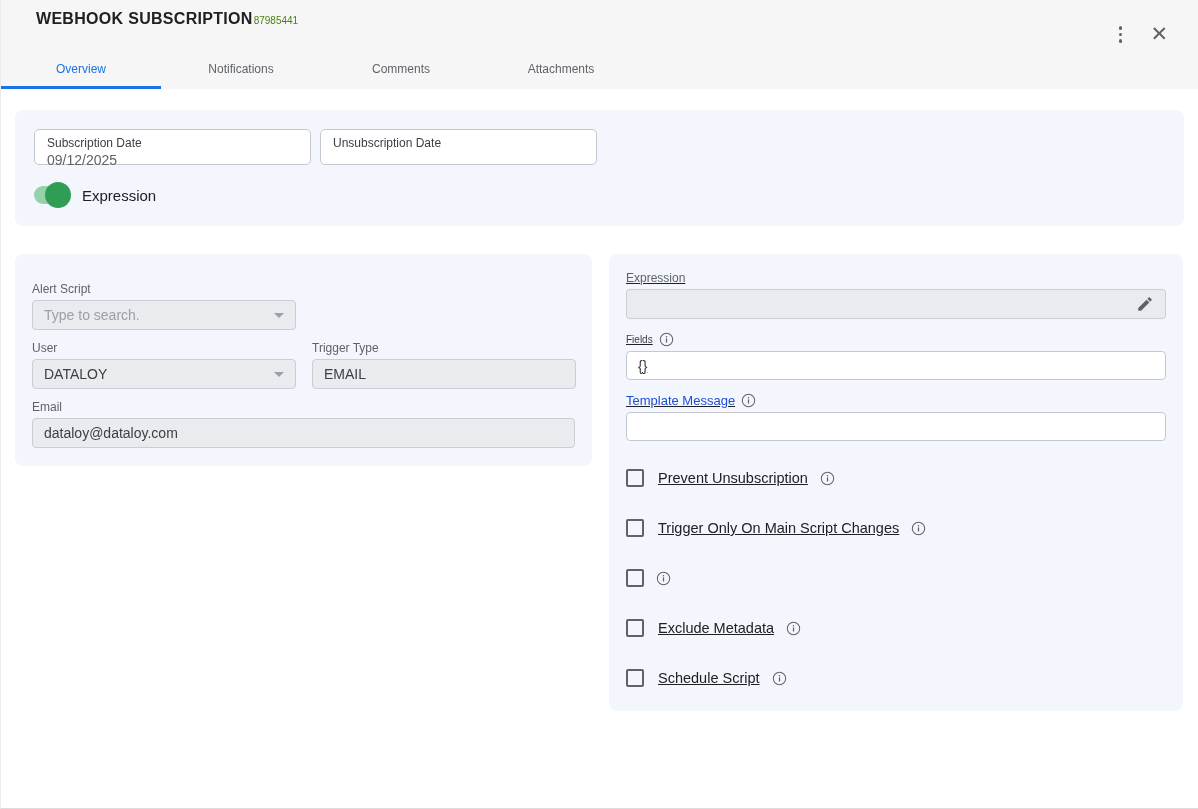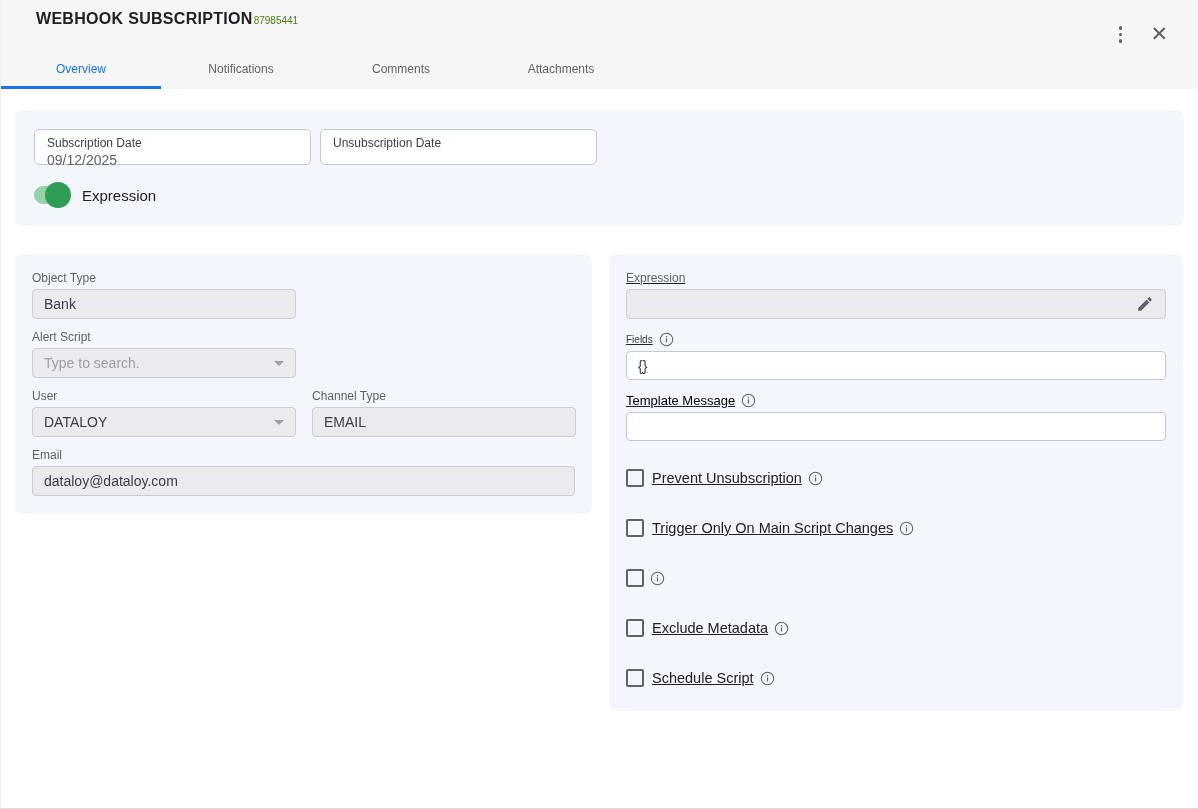--- a/index.html
+++ b/index.html
@@ -62,21 +62,21 @@
   .caret { margin-left:auto; width:0; height:0; border-left:5px solid transparent;
            border-right:5px solid transparent; border-top:5px solid #9aa0a6; }
   .two-col { display:grid; grid-template-columns:264px 264px; column-gap:16px; }
 
   .expr-field { justify-content:flex-end; }
   .pencil { cursor:pointer; display:flex; align-items:center; }
 
   .info-icon { width:15px; height:15px; display:inline-block; cursor:pointer; flex:0 0 auto; }
 
   
-  .cb-row { display:flex; align-items:center; gap:8px; margin-top:32px; }
+  .cb-row { display:flex; align-items:center; gap:14px; margin-top:32px; }
   .cb-row.first { margin-top:28px; }
   .checkbox { width:18px; height:18px; border:2px solid #5f6368; border-radius:2px;
               background:transparent; cursor:pointer; flex:0 0 auto; }
   .cb-label { font-size:14.5px; color:#202124; }
   .cb-row .info-icon { margin-left:-2px; }
 </style>
 </head>
 <body>
 
 <div class="dlg-header">
@@ -121,26 +121,20 @@
           <span class="thumb"></span>
       </span>
       <span class="toggle-label">Expression</span>
     </div>
   </div>
 
   <div class="panels-row">
 
     <div class="panel panel-left">
       <div class="fg two-col">
-        <div>
-          <div class="fg-label">Object Type</div>
-          <div class="field gray">
-            <span>Bank</span>
-          </div>
-        </div>
         <div></div>
       </div>
 
       <div class="fg two-col">
         <div>
           <div class="fg-label">Alert Script</div>
           <div class="field gray">
             <span class="ph">Type to search.</span>
             <span class="caret"></span>
           </div>
@@ -149,21 +143,21 @@
 
       <div class="fg two-col">
         <div>
           <div class="fg-label">User</div>
           <div class="field gray">
             <span>DATALOY</span>
             <span class="caret"></span>
           </div>
         </div>
         <div>
-          <div class="fg-label">Channel Type</div>
+          <div class="fg-label">Trigger Type</div>
           <div class="field gray">
             <span>EMAIL</span>
           </div>
         </div>
       </div>
 
       <div class="fg">
         <div class="fg-label">Email</div>
         <div class="field gray">
           <span>dataloy@dataloy.com</span>
@@ -194,21 +188,21 @@
               </svg>
           </span>
         </div>
         <div class="field white" style="height:29px;">
           <span>{}</span>
         </div>
       </div>
 
       <div class="fg">
         <div class="fg-label">
-          <span style="font-size:13px;color:#000000;">Template Message</span>
+          <span style="font-size:13px;color:#1d4ed8;">Template Message</span>
           <span class="info-icon">
             <svg width="15" height="15" viewBox="0 0 16 16">
                 <circle cx="8" cy="8" r="6.6" fill="none" stroke="#5f6368" stroke-width="1.1"></circle>
                 <rect x="7.35" y="6.8" width="1.3" height="4.4" fill="#5f6368"></rect>
                 <rect x="7.35" y="4.3" width="1.3" height="1.4" fill="#5f6368"></rect>
               </svg>
           </span>
         </div>
         <div class="field white" style="height:29px;">
           <span></span>

